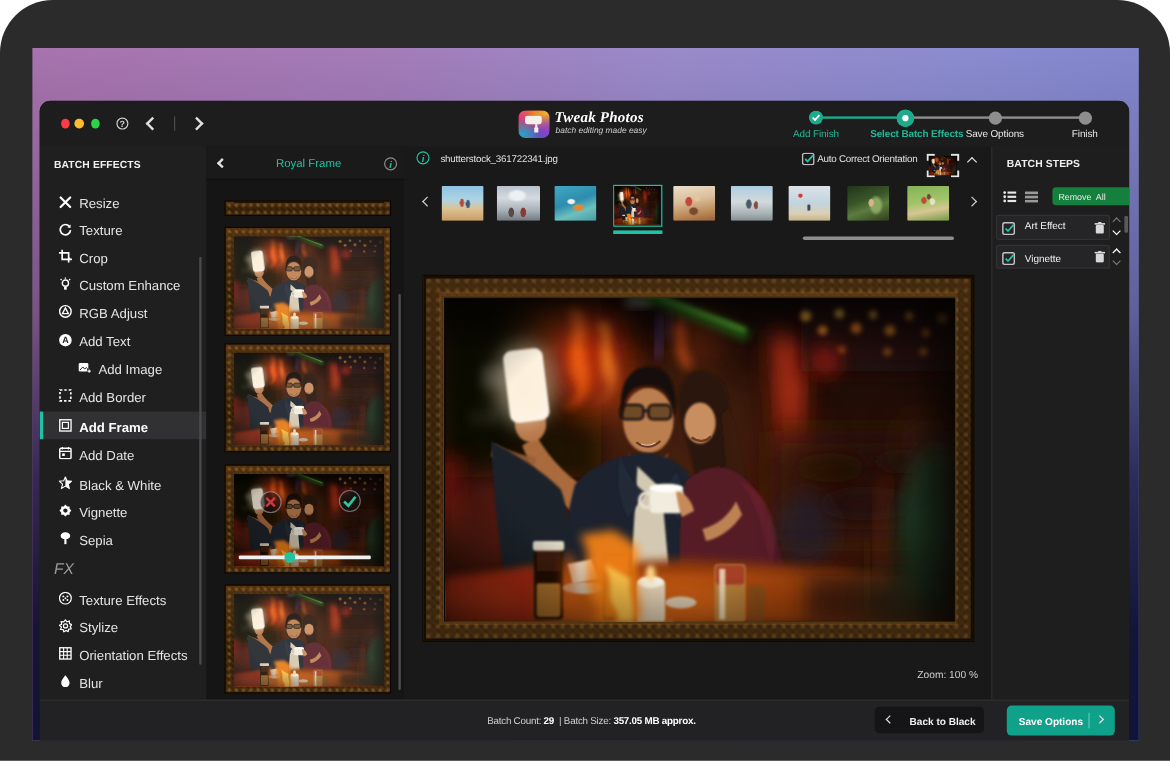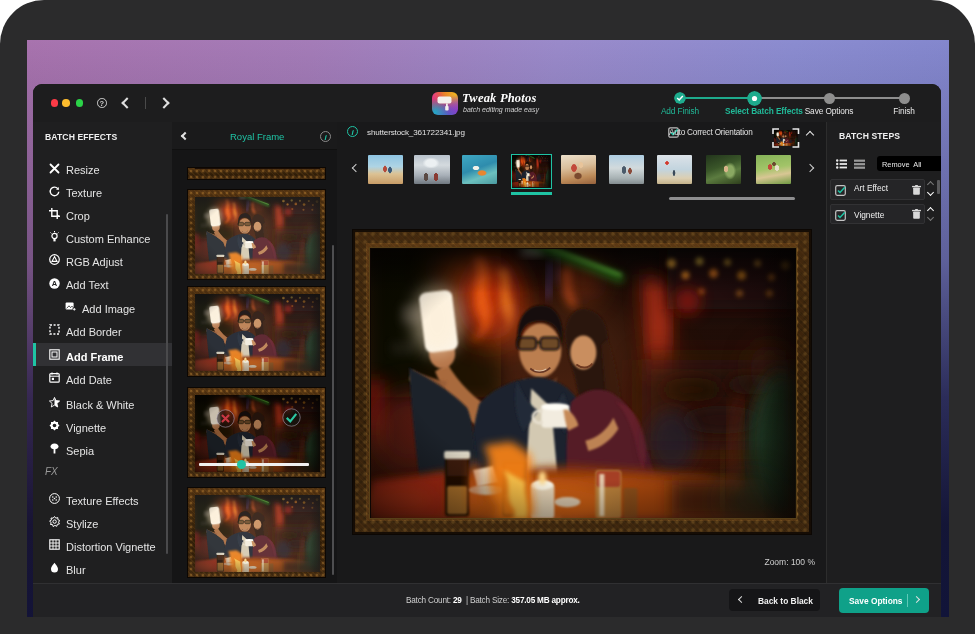--- a/index.html
+++ b/index.html
@@ -31,21 +31,21 @@
 
 .sidebar { position:absolute; left:0; top:38px; width:139px; height:461px; background:#1f1f20; }
 .sb-title { position:absolute; left:12px; top:9.5px; font-size:8.6px; font-weight:bold;
   color:#f0f0f0; letter-spacing:0.1px; }
 .item { position:absolute; left:0; width:139px; height:23px; }
 .item .ic { position:absolute; left:16px; top:6.5px; width:11px; height:11px; }
 .item .tx { position:absolute; left:33px; top:8px; font-size:11px; color:#e4e4e4; }
 .item.hl { background:#313134; border-left:3px solid #1fc3a4; }
 .item.hl .ic { left:13px; }
 .item.hl .tx { left:30px; font-weight:bold; color:#fff; }
-.fxlab { position:absolute; left:12px; font-size:10px; color:#9a9a9a;font-style:italic; }
+.fxlab { position:absolute; left:12px; font-size:13px; color:#9a9a9a;font-style:italic; }
 
 .fpanel { position:absolute; left:139px; top:38px; width:165px; height:461px; background:#151516; }
 .fphead { position:absolute; left:0; top:0; width:165px; height:28px; background:#1a1a1b;
   border-bottom:1px solid #101010; }
 .fthumb { position:absolute; left:15px; width:139px; height:91px; }
 .goldf { background-color:#2c1b09;
   background-image:
     radial-gradient(circle, rgba(218,152,62,0.35) 0 0.9px, rgba(150,95,38,0.18) 1.6px, rgba(30,15,5,0) 2.8px),
     repeating-linear-gradient(45deg, rgba(190,130,50,0.10) 0 1px, rgba(0,0,0,0) 1px 3.5px),
     linear-gradient(180deg, #4e3010 0%, #3a250c 35%, #2e1c07 65%, #3d270f 100%);
@@ -468,21 +468,21 @@
           <path d="M5.5 0.5 L6.8 2.2 L8.8 1.6 L8.9 3.7 L10.8 4.5 L9.5 6.1 L10.4 8 L8.3 8.3 L7.8 10.3 L5.9 9.4 L4.2 10.6 L3.6 8.6 L1.5 8.5 L2.2 6.5 L0.6 5.2 L2.4 4.1 L2 2 L4.1 2.2 Z" fill="none" stroke="#fff" stroke-width="1"></path>
           <circle cx="5.6" cy="5.6" r="1.7" fill="none" stroke="#fff" stroke-width="1"></circle>
         </svg>
         <div class="tx">Stylize</div>
       </div>
     <div class="item" style="top:410.5px;">
         <svg class="ic" viewBox="0 0 11 11">
           <rect x="0.8" y="0.8" width="9.4" height="9.4" fill="none" stroke="#fff" stroke-width="1.1"></rect>
           <path d="M4 0.8 V10.2 M7 0.8 V10.2 M0.8 4 H10.2 M0.8 7 H10.2" stroke="#fff" stroke-width="0.9"></path>
         </svg>
-        <div class="tx">Distortion Vignette</div>
+        <div class="tx">Orientation Effects</div>
       </div>
     <div class="item" style="top:433.5px;">
         <svg class="ic" viewBox="0 0 11 11">
           <path d="M5.5 0.8 C5.5 0.8 9 4.8 9 7.1 A3.5 3.5 0 0 1 2 7.1 C2 4.8 5.5 0.8 5.5 0.8 Z" fill="#fff"></path>
         </svg>
         <div class="tx">Blur</div>
       </div>
     <div style="position:absolute; left:132.5px; top:92px; width:2px; height:340px; background:#4a4a4c; border-radius:1px;"></div>
   </div>
 
@@ -534,21 +534,21 @@
   </div>
 
   <div class="main">
 
     <div style="position:absolute; left:10px; top:4px; width:11px; height:11px; border:1px solid #1fc3a4; border-radius:50%; color:#1fc3a4; font-size:8px; text-align:center; line-height:11px; font-style:italic; font-weight:bold;">i</div>
     <div style="position:absolute; left:30px; top:5.5px; font-size:8.1px; letter-spacing:-0.15px; color:#e0e0e0;">shutterstock_361722341.jpg</div>
     <svg style="position:absolute; left:331px; top:4.5px;" width="11" height="11" viewBox="0 0 11 11">
       <rect x="0.8" y="0.8" width="9.4" height="9.4" rx="1.5" fill="none" stroke="#bdbdbd" stroke-width="1.2"></rect>
       <path d="M3 5.5 L5 7.5 L9.5 2.5" stroke="#1fc3a4" stroke-width="1.6" fill="none"></path>
     </svg>
-    <div style="position:absolute; left:332px; top:5.5px; font-size:8.2px; letter-spacing:-0.2px; color:#e0e0e0;">Auto Correct Orientation</div>
+    <div style="position:absolute; left:344px; top:5.5px; font-size:8.2px; letter-spacing:-0.2px; color:#e0e0e0;">Auto Correct Orientation</div>
     <div style="position:absolute; left:437px; top:8px; width:23.5px; height:16px;">
       <svg width="23.5" height="16" viewBox="0 0 100 68" preserveAspectRatio="none">
           <use href="#barscene" transform="scale(0.236,0.254)"></use>
         </svg>
       <svg style="position:absolute; left:-2px; top:-2px;" width="27.5" height="20" viewBox="0 0 27.5 20">
         <path d="M1 6 V1 H7 M20.5 1 H26.5 V6 M26.5 14 V19 H20.5 M7 19 H1 V14" stroke="#e8e8e8" stroke-width="1.6" fill="none"></path>
       </svg>
     </div>
     <div class="chev" style="left:470px; top:10px; width:6px; height:6px; border-width:1.6px 1.6px 0 0; transform:rotate(-45deg); border-color:#e8e8e8;"></div>
 
@@ -600,21 +600,21 @@
       <circle cx="1.2" cy="5" r="1.2" fill="#e8e8e8"></circle>
         <rect x="3.6" y="4.1" width="7.4" height="1.8" fill="#e8e8e8"></rect>
       <circle cx="1.2" cy="8.5" r="1.2" fill="#e8e8e8"></circle>
         <rect x="3.6" y="7.6" width="7.4" height="1.8" fill="#e8e8e8"></rect>
     </svg>
     <svg style="position:absolute; left:27px; top:37px;" width="11" height="10" viewBox="0 0 11 10">
       <rect x="0" y="0.6" width="11" height="2.2" fill="#9a9a9a"></rect>
       <rect x="0" y="4.1" width="11" height="2.2" fill="#9a9a9a"></rect>
       <rect x="0" y="7.6" width="11" height="2.2" fill="#9a9a9a"></rect>
     </svg>
-    <div style="position:absolute; left:50px; top:34px; width:80px; height:15px; background:#000000; border-radius:3px;">
+    <div style="position:absolute; left:50px; top:34px; width:80px; height:15px; background:#15803d; border-radius:3px;">
       <span style="position:absolute; left:5px; top:3.8px; font-size:7.4px; color:#e8e8e8;">Remove&nbsp; All</span>
       <svg style="position:absolute; right:4px; top:3px;" width="8" height="9" viewBox="0 0 8 9">
         <rect x="1" y="2.2" width="6" height="6.5" rx="0.8" fill="#e8e8e8"></rect>
         <rect x="0" y="0.8" width="8" height="1.2" fill="#e8e8e8"></rect>
           <rect x="2.8" y="0" width="2.4" height="1" fill="#e8e8e8"></rect>
       </svg>
     </div>
     <div class="rcard" style="top:57px;">
       <svg style="position:absolute; left:4px; top:5px;" width="11" height="11" viewBox="0 0 11 11">
         <rect x="0.7" y="0.7" width="9.6" height="9.6" rx="1.5" fill="none" stroke="#c4c4c4" stroke-width="1.2"></rect>

